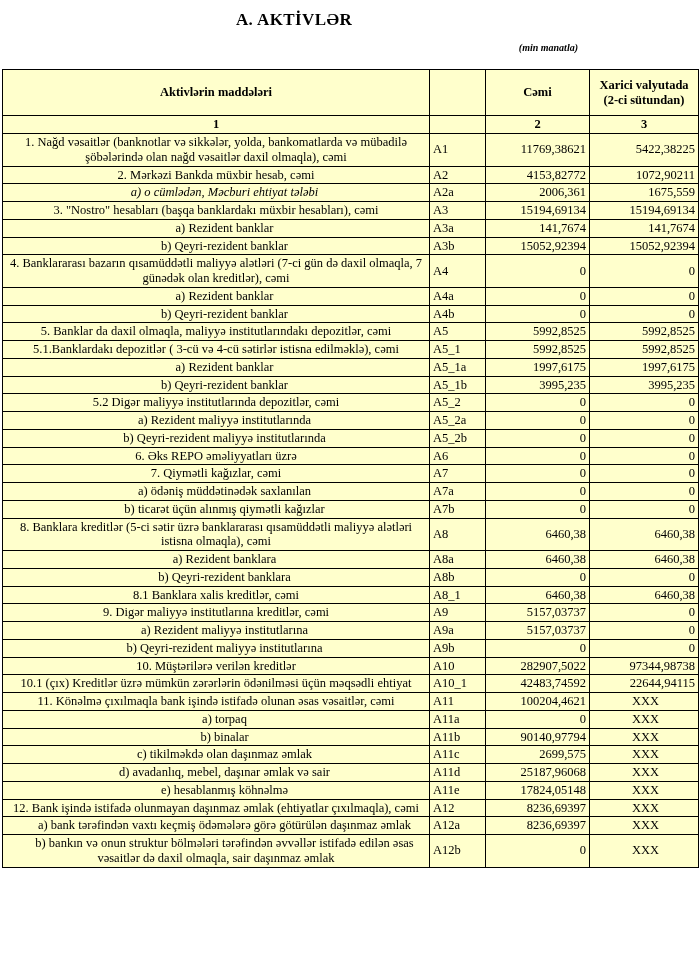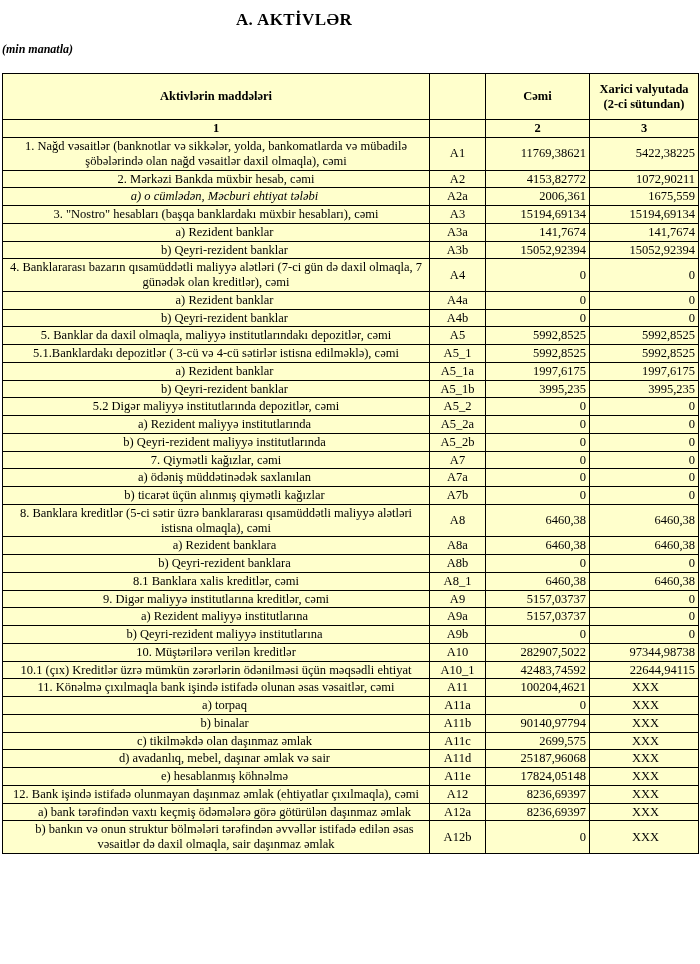--- a/index.html
+++ b/index.html
@@ -11,23 +11,24 @@
   }
   .page { width: 588px; padding: 8px 2px 4px 2px; }
   .doc-title {
     text-align: center;
     font-size: 17px;
     font-weight: bold;
     letter-spacing: 0.4px;
     padding: 2px 0 12px 0;
   }
   .unit-note {
+    text-align: right;
     font-style: italic;
     font-weight: bold;
-    font-size: 12px;
+    font-size: 10px;
     padding: 0 8px 0 0;
   }
   table.assets {
     width: 696px;
     margin: 16px auto;
     border-collapse: collapse;
     table-layout: fixed;
   }
   table.assets th, table.assets td {
     border: 1px solid #000;
@@ -37,21 +38,21 @@
     padding: 1px 3px;
     vertical-align: middle;
     overflow: hidden;
   }
   thead th { text-align: center; font-weight: bold; font-size: 13px; }
   tr.h-main th { height: 46px; }
   tr.h-num th { height: 18px; font-size: 12.5px; }
   td.c-label { text-align: center; padding-left: 5px; }
   td.c-label.indent { text-indent: 17px; }
   td.c-label.italic { font-style: italic; }
-  td.c-code { text-align: center; font-size: 13px; }
+  td.c-code { font-size: 13px; }
   td.c-num { text-align: right; font-size: 13px; padding-right: 4px; }
   td.c-num.xxx { text-align: center; padding-right: 0; }
   td.white { background: #ffffff; }
 </style>
 </head>
 <body>
 
 <div class="page">
 
   <div class="doc-title">A. AKTİVLƏR</div>
@@ -170,20 +171,26 @@
           <td class="c-num">0</td>
           <td class="c-num">0</td>
         </tr>
         <tr>
           <td class="c-label indent">b) Qeyri-rezident maliyyə institutlarında</td>
           <td class="c-code">A5_2b</td>
           <td class="c-num">0</td>
           <td class="c-num">0</td>
         </tr>
         <tr>
+          <td class="c-label">6. Əks REPO əməliyyatları üzrə</td>
+          <td class="c-code">A6</td>
+          <td class="c-num">0</td>
+          <td class="c-num">0</td>
+        </tr>
+        <tr>
           <td class="c-label">7. Qiymətli kağızlar, cəmi</td>
           <td class="c-code">A7</td>
           <td class="c-num">0</td>
           <td class="c-num">0</td>
         </tr>
         <tr>
           <td class="c-label indent">a) ödəniş müddətinədək saxlanılan</td>
           <td class="c-code">A7a</td>
           <td class="c-num">0</td>
           <td class="c-num">0</td>

